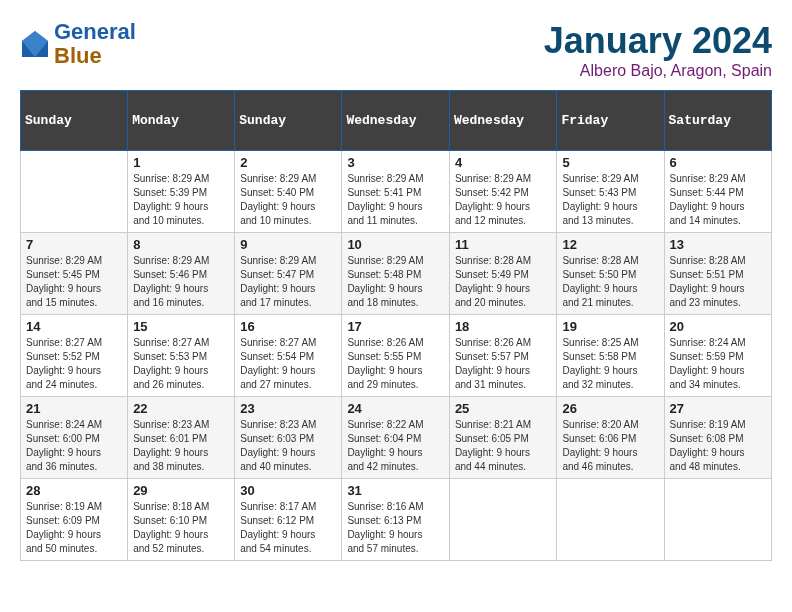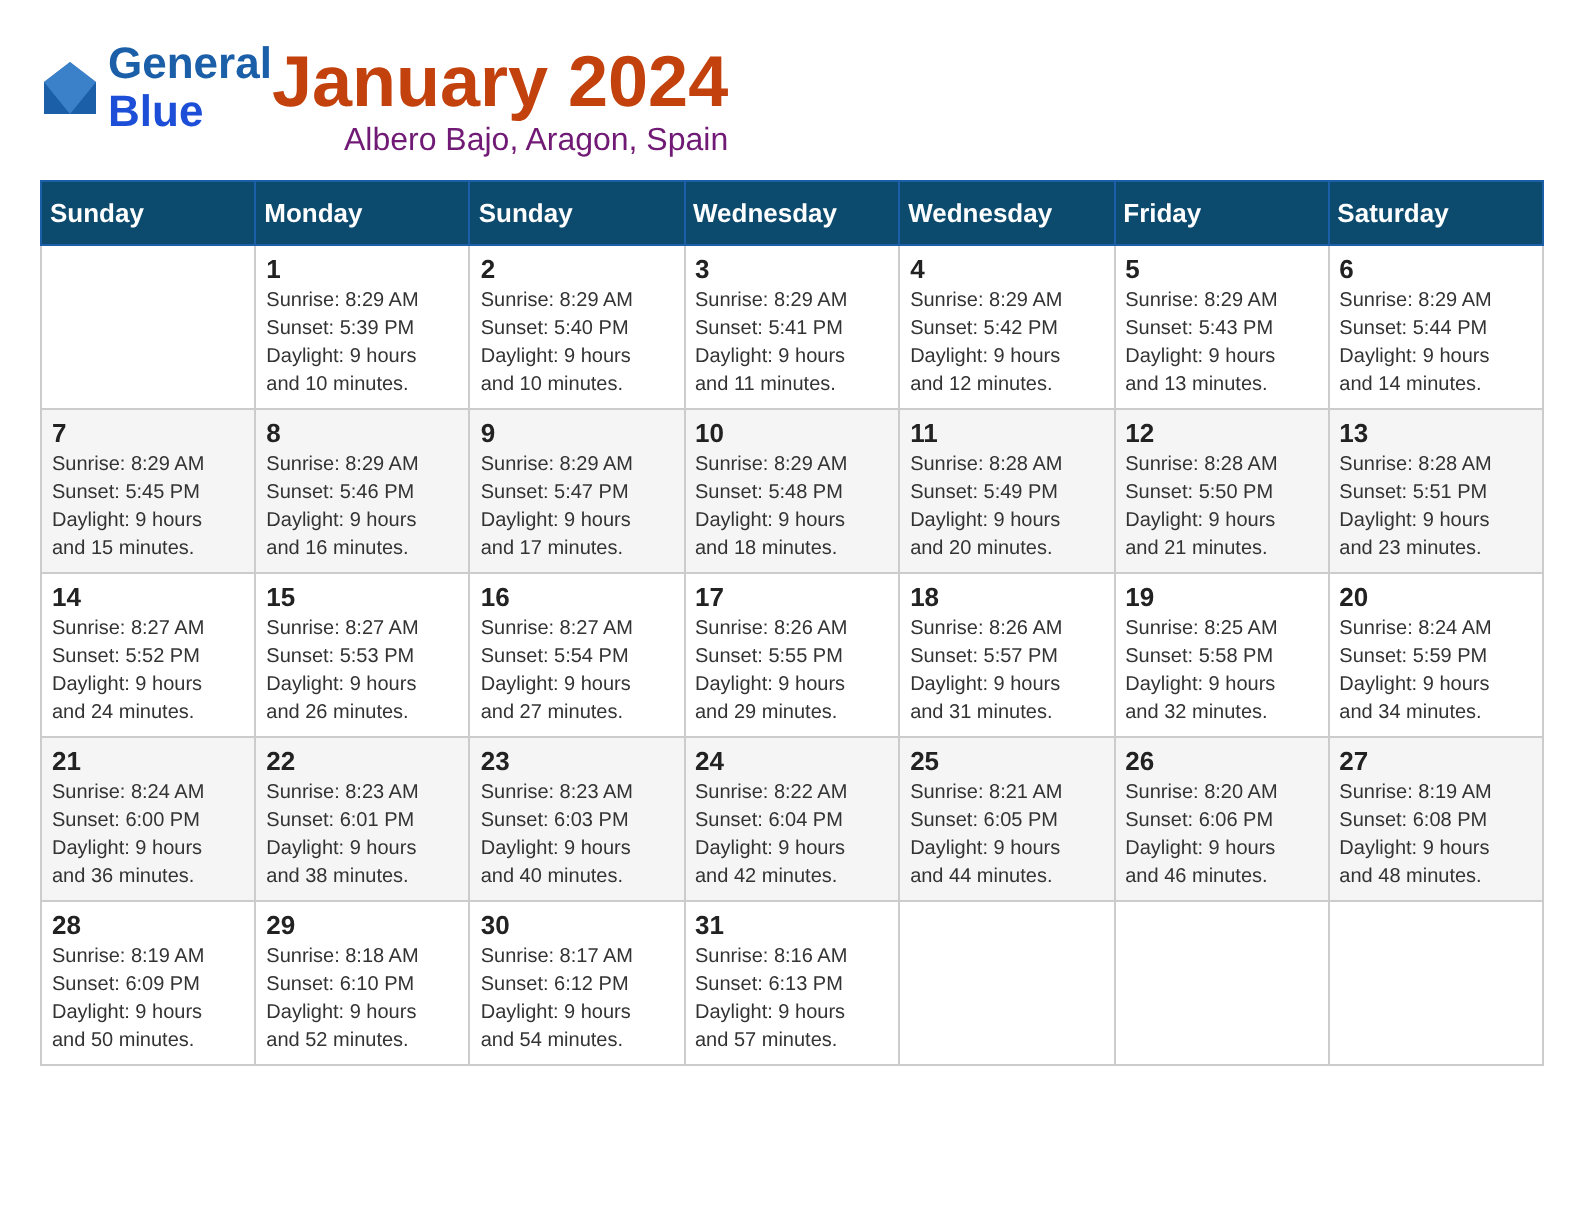--- a/index.html
+++ b/index.html
@@ -5,20 +5,21 @@
     * { box-sizing: border-box; margin: 0; padding: 0; }
     body {
       font-family: Arial, sans-serif;
       background: #fff;
       width: 792px;
       min-height: 612px;
       padding: 20px;
     }
     .header {
       display: flex;
+      justify-content: space-between;
       align-items: flex-start;
       margin-bottom: 10px;
     }
     .logo {
       display: flex;
       align-items: center;
     }
     .logo-text {
       font-size: 22px;
       font-weight: bold;
@@ -32,38 +33,39 @@
       width: 30px;
       height: 30px;
       margin-right: 4px;
     }
     .title-section {
       text-align: right;
     }
     .month-title {
       font-size: 36px;
       font-weight: bold;
-      color: #c2410c;
+      color: #0c4a6e;
     }
     .location-title {
       font-size: 16px;
       color: #701a75;
     }
     table {
       width: 100%;
       border-collapse: collapse;
       font-size: 11px;
     }
     thead tr th {
-      background-color: #0c4a6e;
+      background-color: #404040;
       color: #fff;
-      padding: 8px 4px;
+      padding: 22px 4px;
       text-align: left;
       font-size: 13px;
       border: 1px solid #1a5fa8;
+      font-family: Liberation Mono, monospace;
     }
     tbody tr td {
       border: 1px solid #ccc;
       padding: 4px 5px;
       vertical-align: top;
       width: 108px;
       height: 80px;
       background: #fff;
     }
     tbody tr:nth-child(even) td {
@@ -88,21 +90,21 @@
 <body>
 
 <div class="header">
   <div class="logo">
     <svg class="logo-icon" viewBox="0 0 30 30">
       <polygon points="15,2 28,12 28,28 2,28 2,12" fill="#1a5fa8"></polygon>
       <polygon points="15,2 28,12 15,28 2,12" fill="#4a90d9" opacity="0.7"></polygon>
     </svg>
     <div class="logo-text">
       <span>General</span><br>
-      <span style="color:#1d4ed8;">Blue</span>
+      <span style="color:#a16207;">Blue</span>
     </div>
   </div>
   <div class="title-section">
     <div class="month-title">January 2024</div>
     <div class="location-title">Albero Bajo, Aragon, Spain</div>
   </div>
 </div>
 
 <table>
   <thead>

